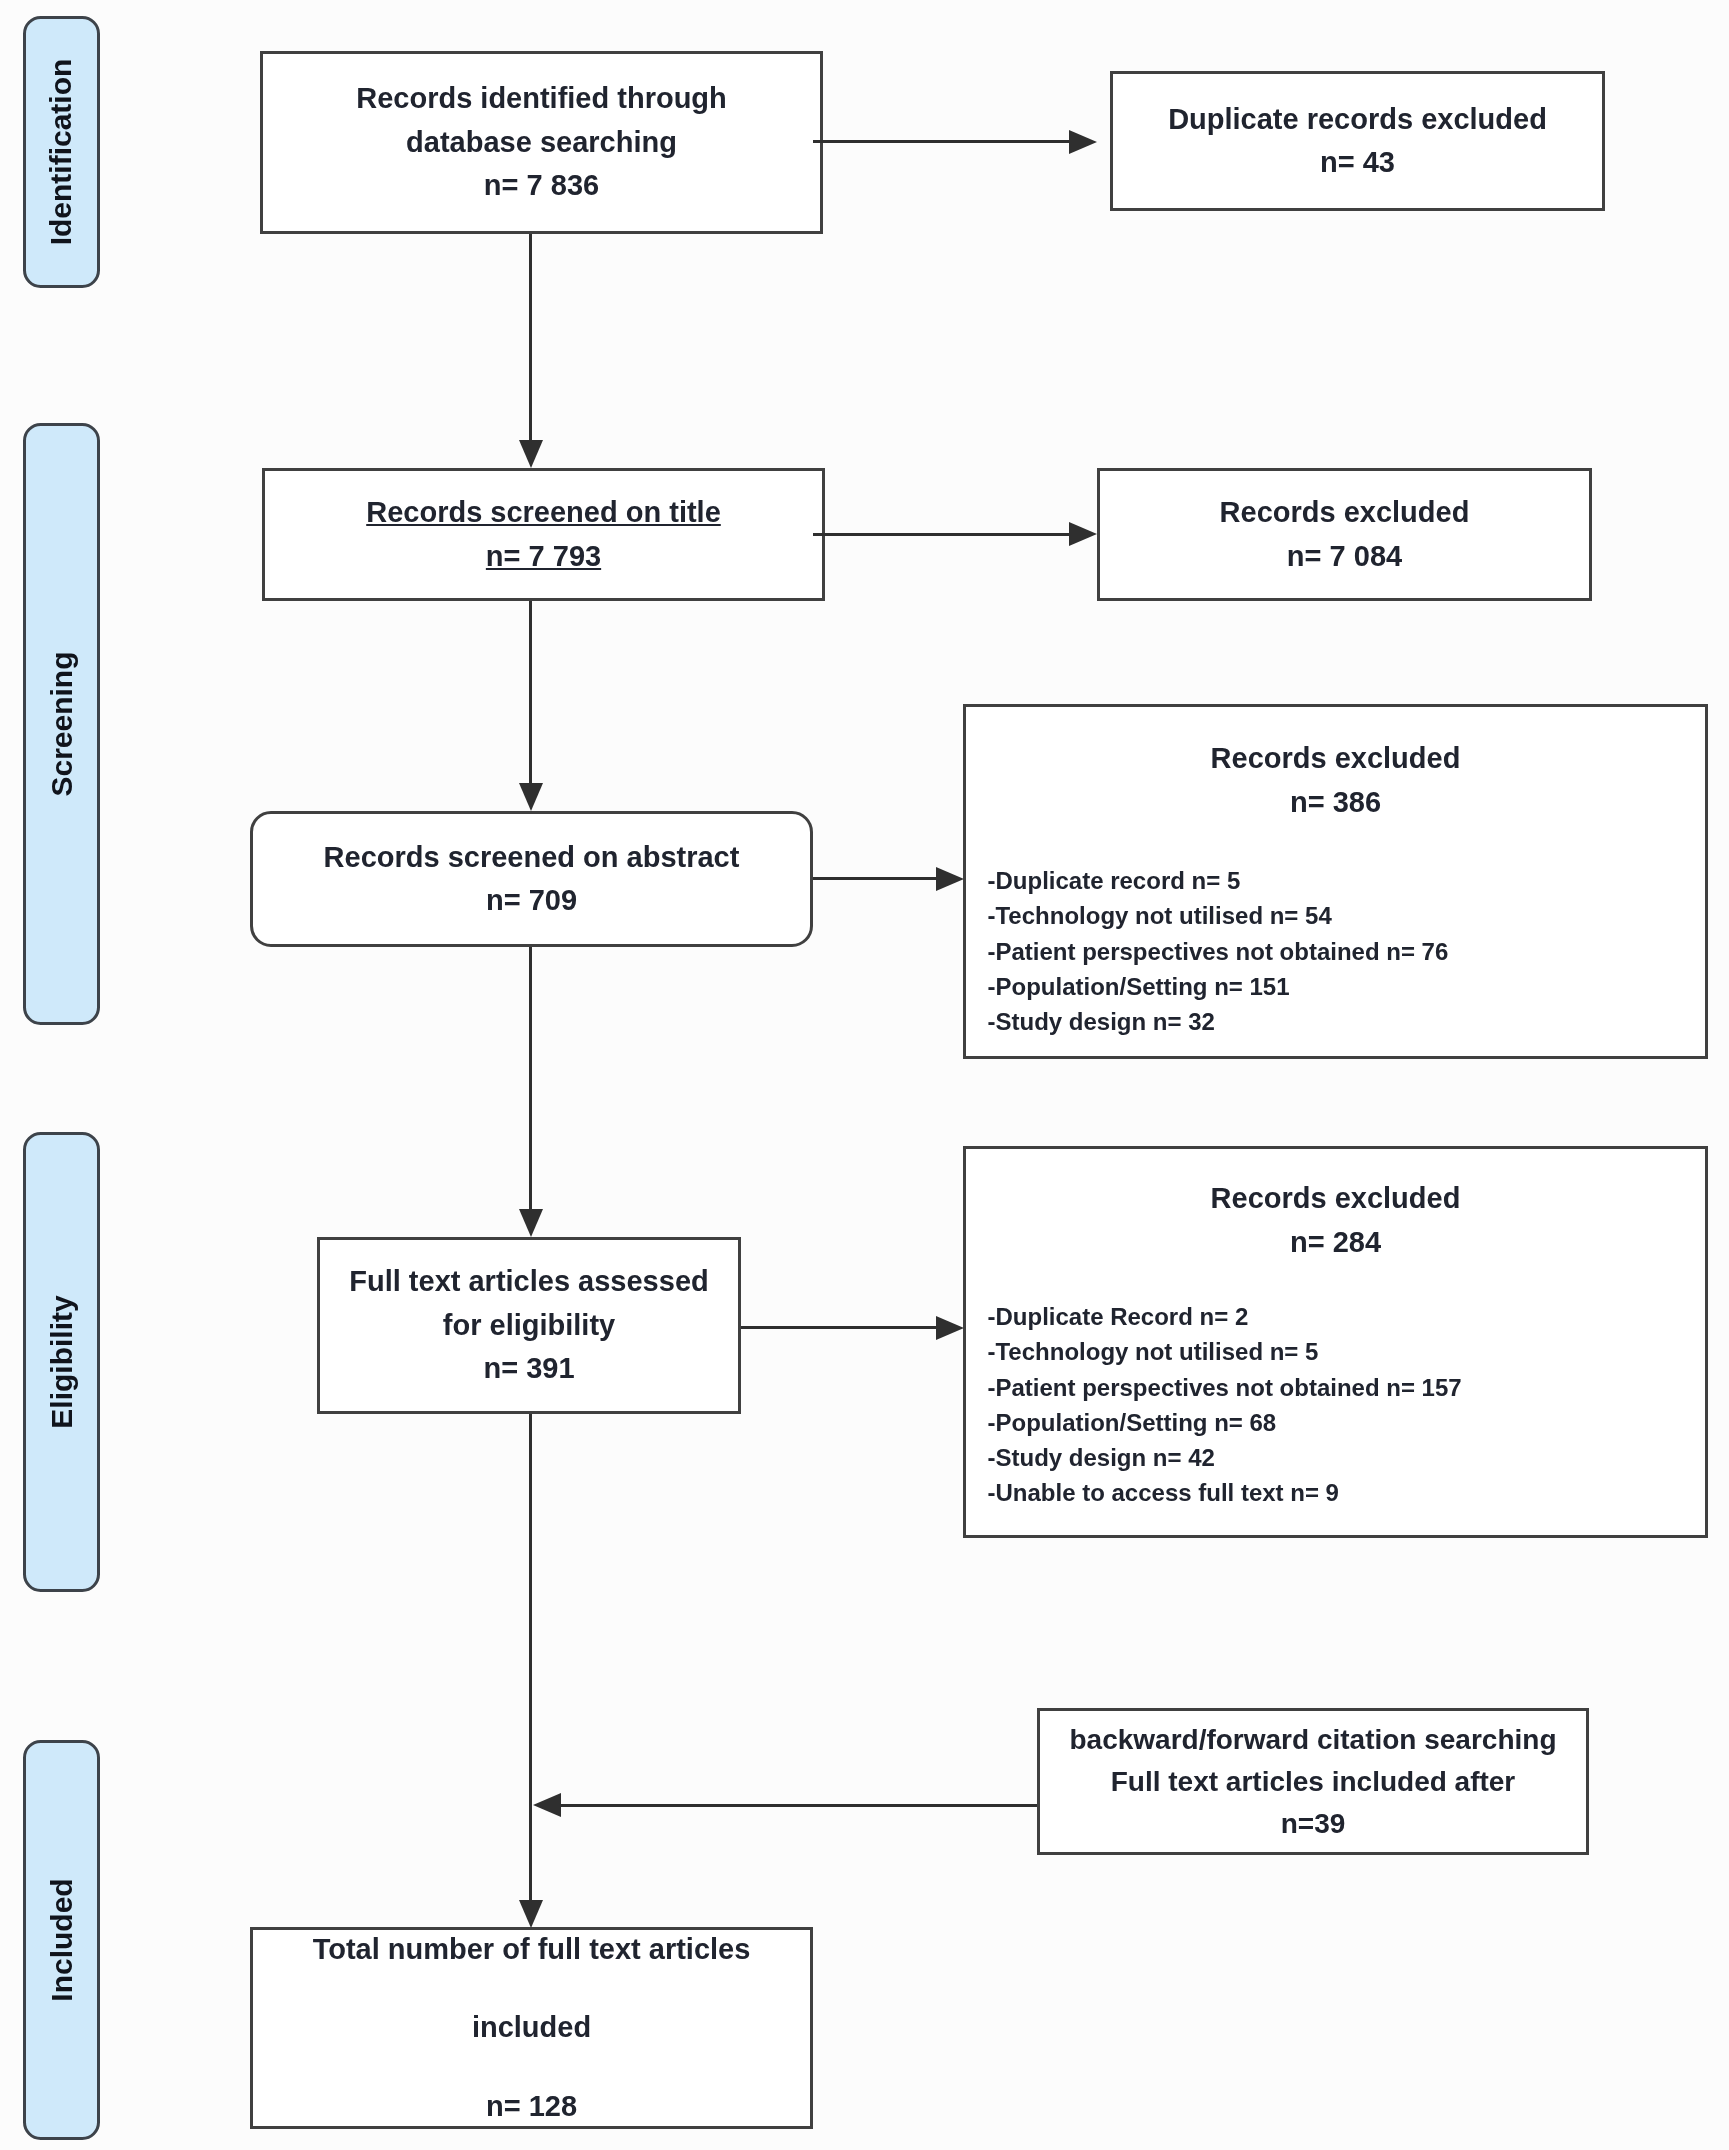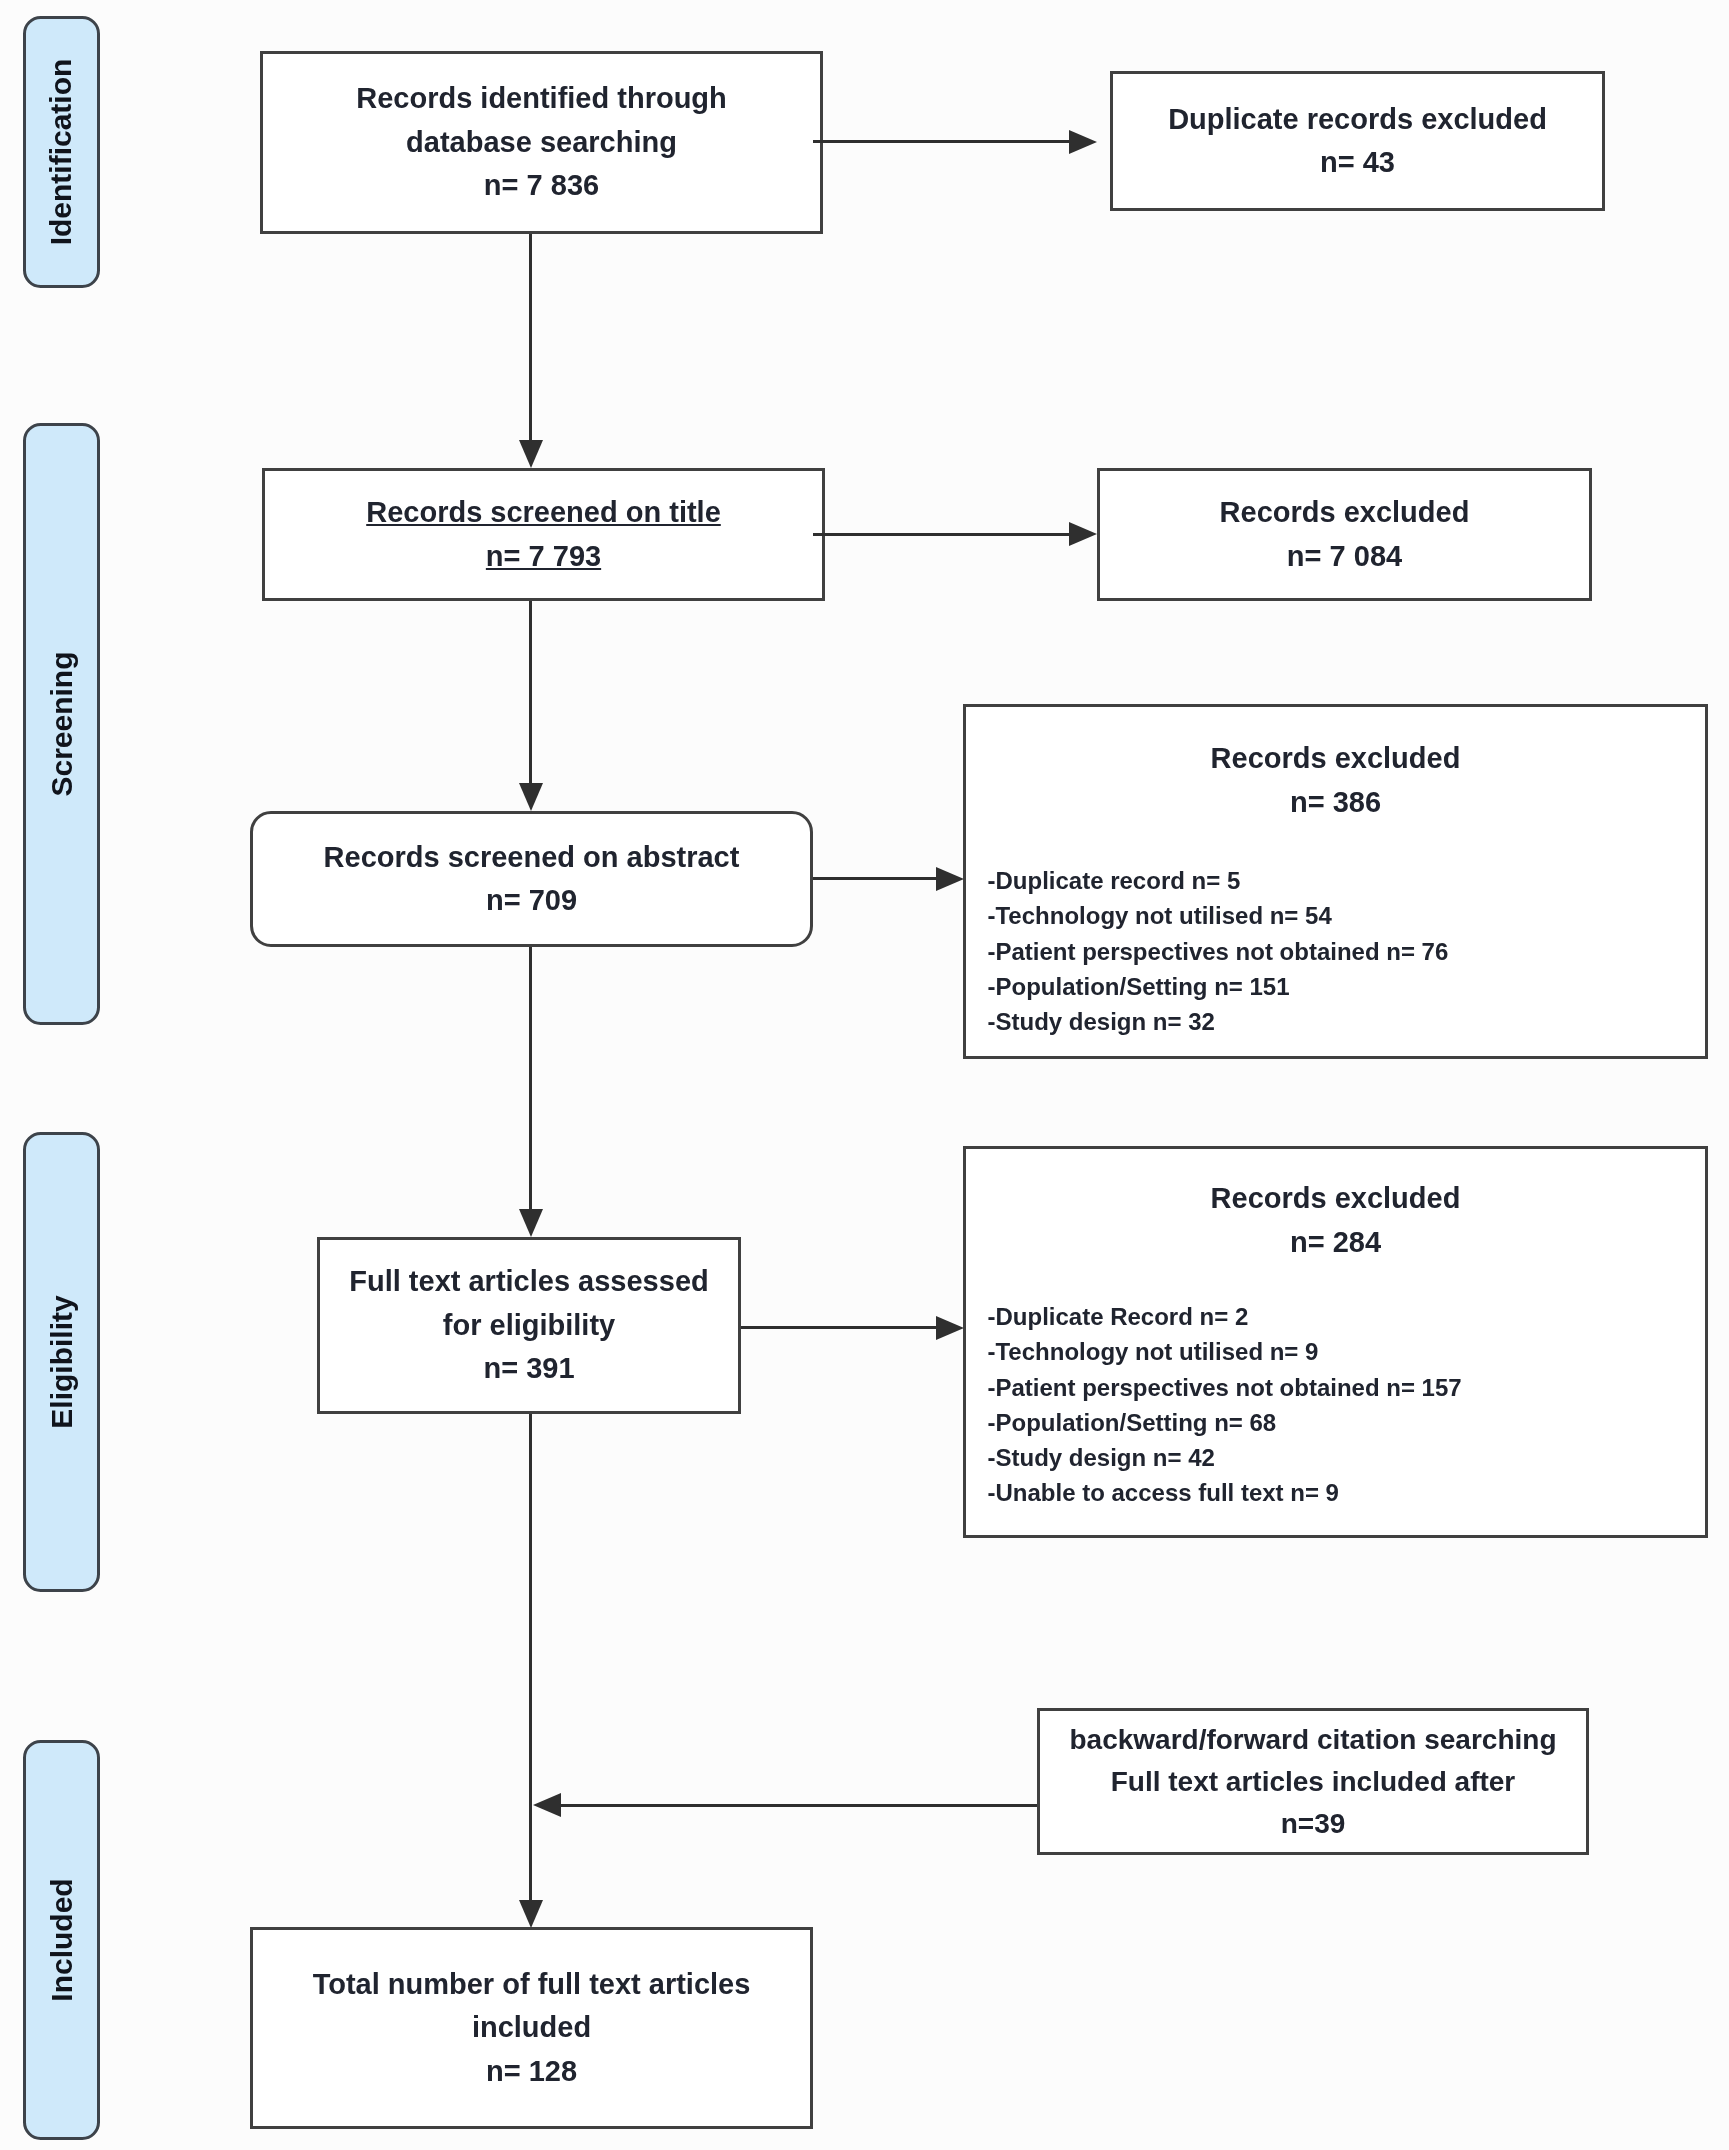--- a/index.html
+++ b/index.html
@@ -96,35 +96,35 @@
     <div class="ln">n= 391</div>
   </div>
 
   <div class="box detail" style="left:963px;top:1146px;width:745px;height:392px;">
     <div class="head" style="padding-top:28px;">
       <div class="ln">Records excluded</div>
       <div class="ln">n= 284</div>
     </div>
     <div class="reasons" style="padding-top:35px;">
       <div class="ln">-Duplicate Record n= 2</div>
-      <div class="ln">-Technology not utilised n= 9</div>
+      <div class="ln">-Technology not utilised n= 5</div>
       <div class="ln">-Patient perspectives not obtained n= 157</div>
       <div class="ln">-Population/Setting n= 68</div>
       <div class="ln">-Study design n= 42</div>
       <div class="ln">-Unable to access full text n= 9</div>
     </div>
   </div>
 
   <div class="box" style="left:1037px;top:1708px;width:552px;height:147px;font-size:28px;">
     <div class="ln">backward/forward citation searching</div>
     <div class="ln">Full text articles included after</div>
     <div class="ln">n=39</div>
   </div>
 
-  <div class="box" style="left:250px;top:1927px;width:563px;height:202px;">
+  <div class="box" style="left:250px;top:1927px;width:563px;height:202px;gap:35px;">
     <div class="ln">Total number of full text articles</div>
     <div class="ln">included</div>
     <div class="ln">n= 128</div>
   </div>
 
   <div class="vline" style="left:529px;top:234px;height:207px;"></div>
   <div class="ah-down" style="left:519px;top:440px;"></div>
 
   <div class="vline" style="left:529px;top:601px;height:183px;"></div>
   <div class="ah-down" style="left:519px;top:783px;"></div>

